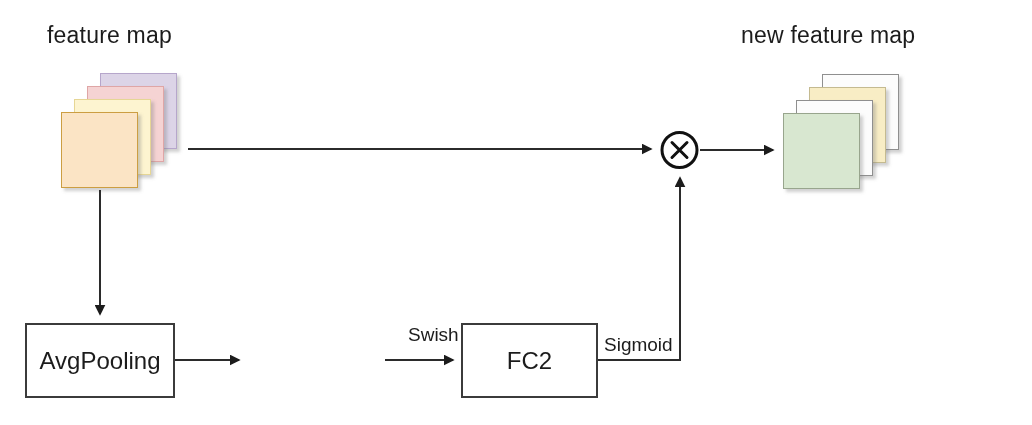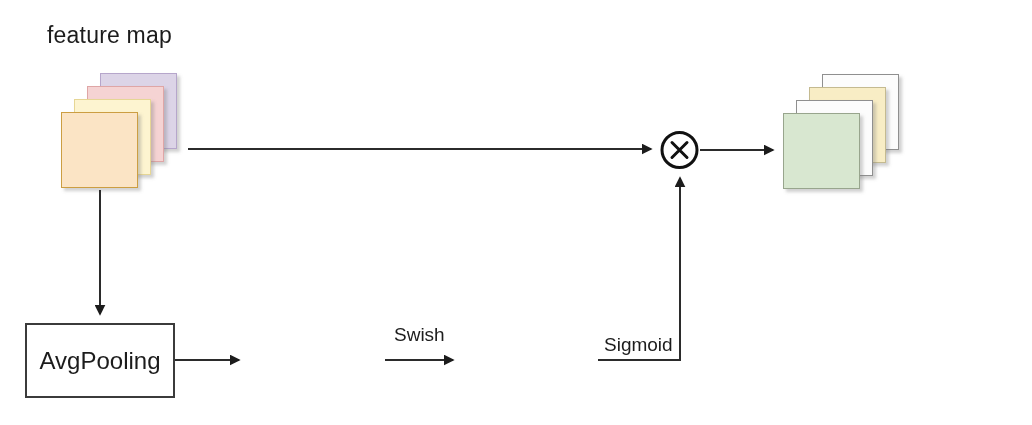--- a/index.html
+++ b/index.html
@@ -61,36 +61,37 @@
   .node.fc1  { left: 247px; top: 323px; width: 138px; }
   .node.fc2  { left: 461px; top: 323px; width: 137px; }
 
   
   .edge-label {
     position: absolute;
     font-size: 19px;
     color: #1c1c1c;
     white-space: nowrap;
   }
-  .edge-label.swish   { left: 394px; top: 324px; }
+  .edge-label.swish   { left: 408px; top: 324px; }
   .edge-label.sigmoid { left: 604px; top: 334px; }
 
   svg.wires {
     position: absolute;
     left: 0;
     top: 0;
     pointer-events: none;
   }
 </style>
 </head>
 <body>
 
 <div class="canvas">
 
   <div class="heading left">feature map</div>
+  <div class="heading right">new feature map</div>
 
   <div class="layer l-purple"></div>
   <div class="layer l-pink"></div>
   <div class="layer l-yellow"></div>
   <div class="layer l-orange"></div>
 
   <div class="layer r-white1"></div>
   <div class="layer r-yellow"></div>
   <div class="layer r-white2"></div>
   <div class="layer r-green"></div>
@@ -116,17 +117,20 @@
 
     <g>
       <circle cx="679.5" cy="150" r="17.5" fill="#ffffff" stroke="#111111" stroke-width="3"></circle>
       <path d="M672,142.5 L687,157.5 M687,142.5 L672,157.5" stroke="#111111" stroke-width="3" stroke-linecap="round" fill="none"></path>
     </g>
   </svg>
 
   <div class="node pool">
     <span>AvgPooling</span>
   </div>
+  <div class="node fc2">
+    <span>FC2</span>
+  </div>
 
   <div class="edge-label swish">Swish</div>
   <div class="edge-label sigmoid">Sigmoid</div>
 
 </div>
 
 </body></html>

